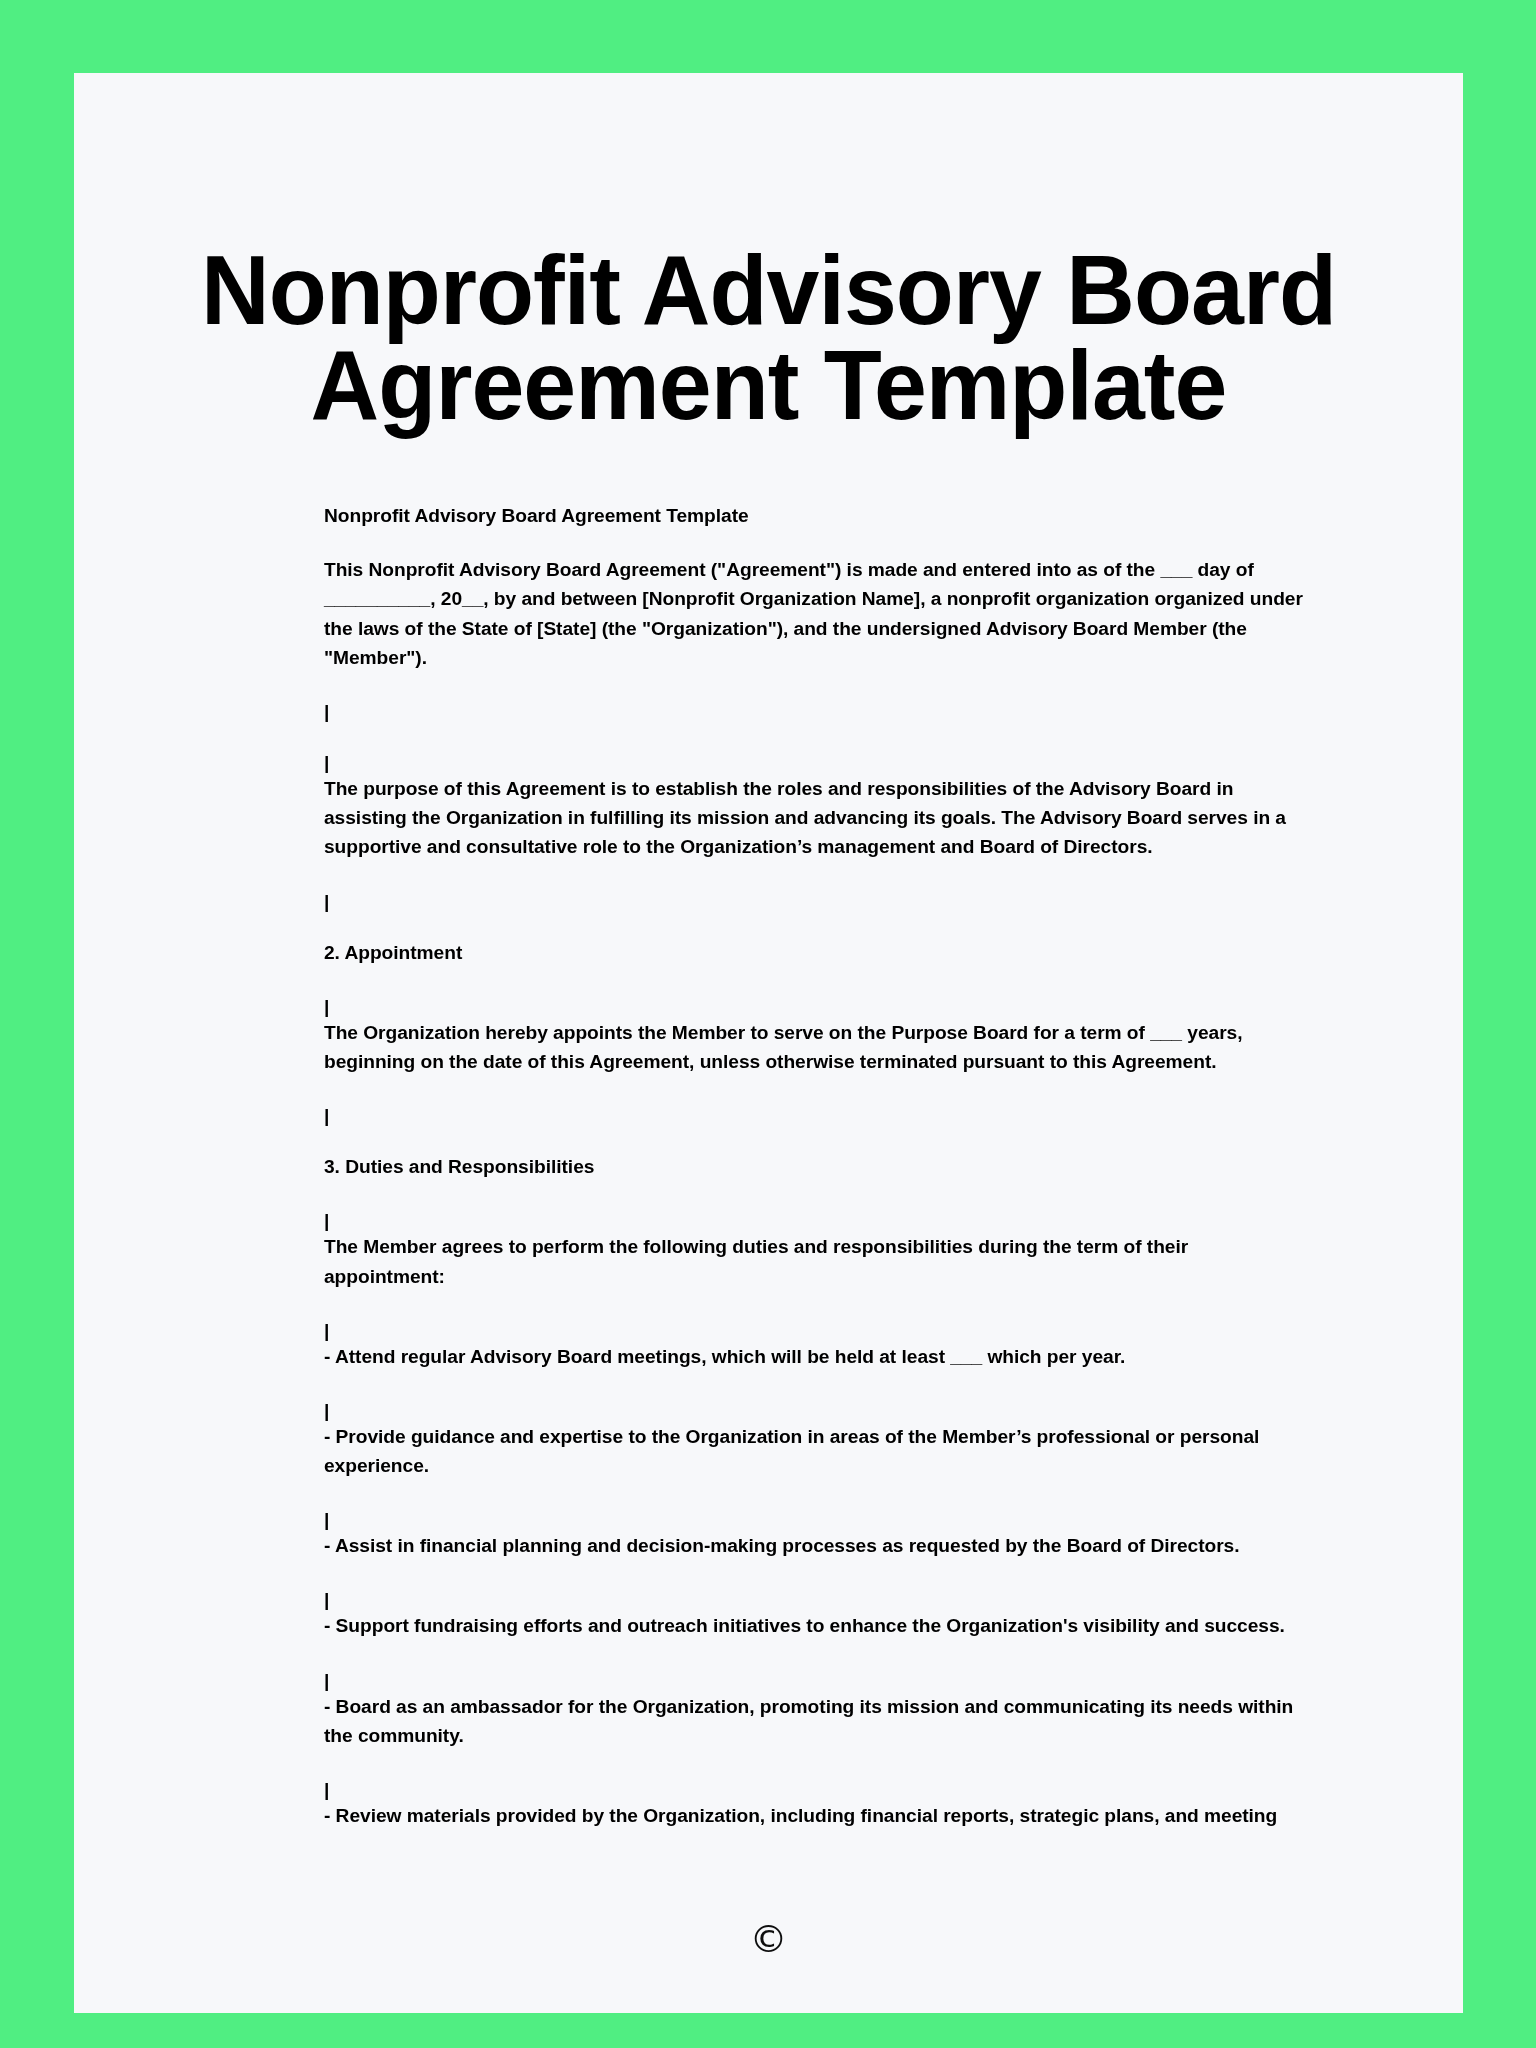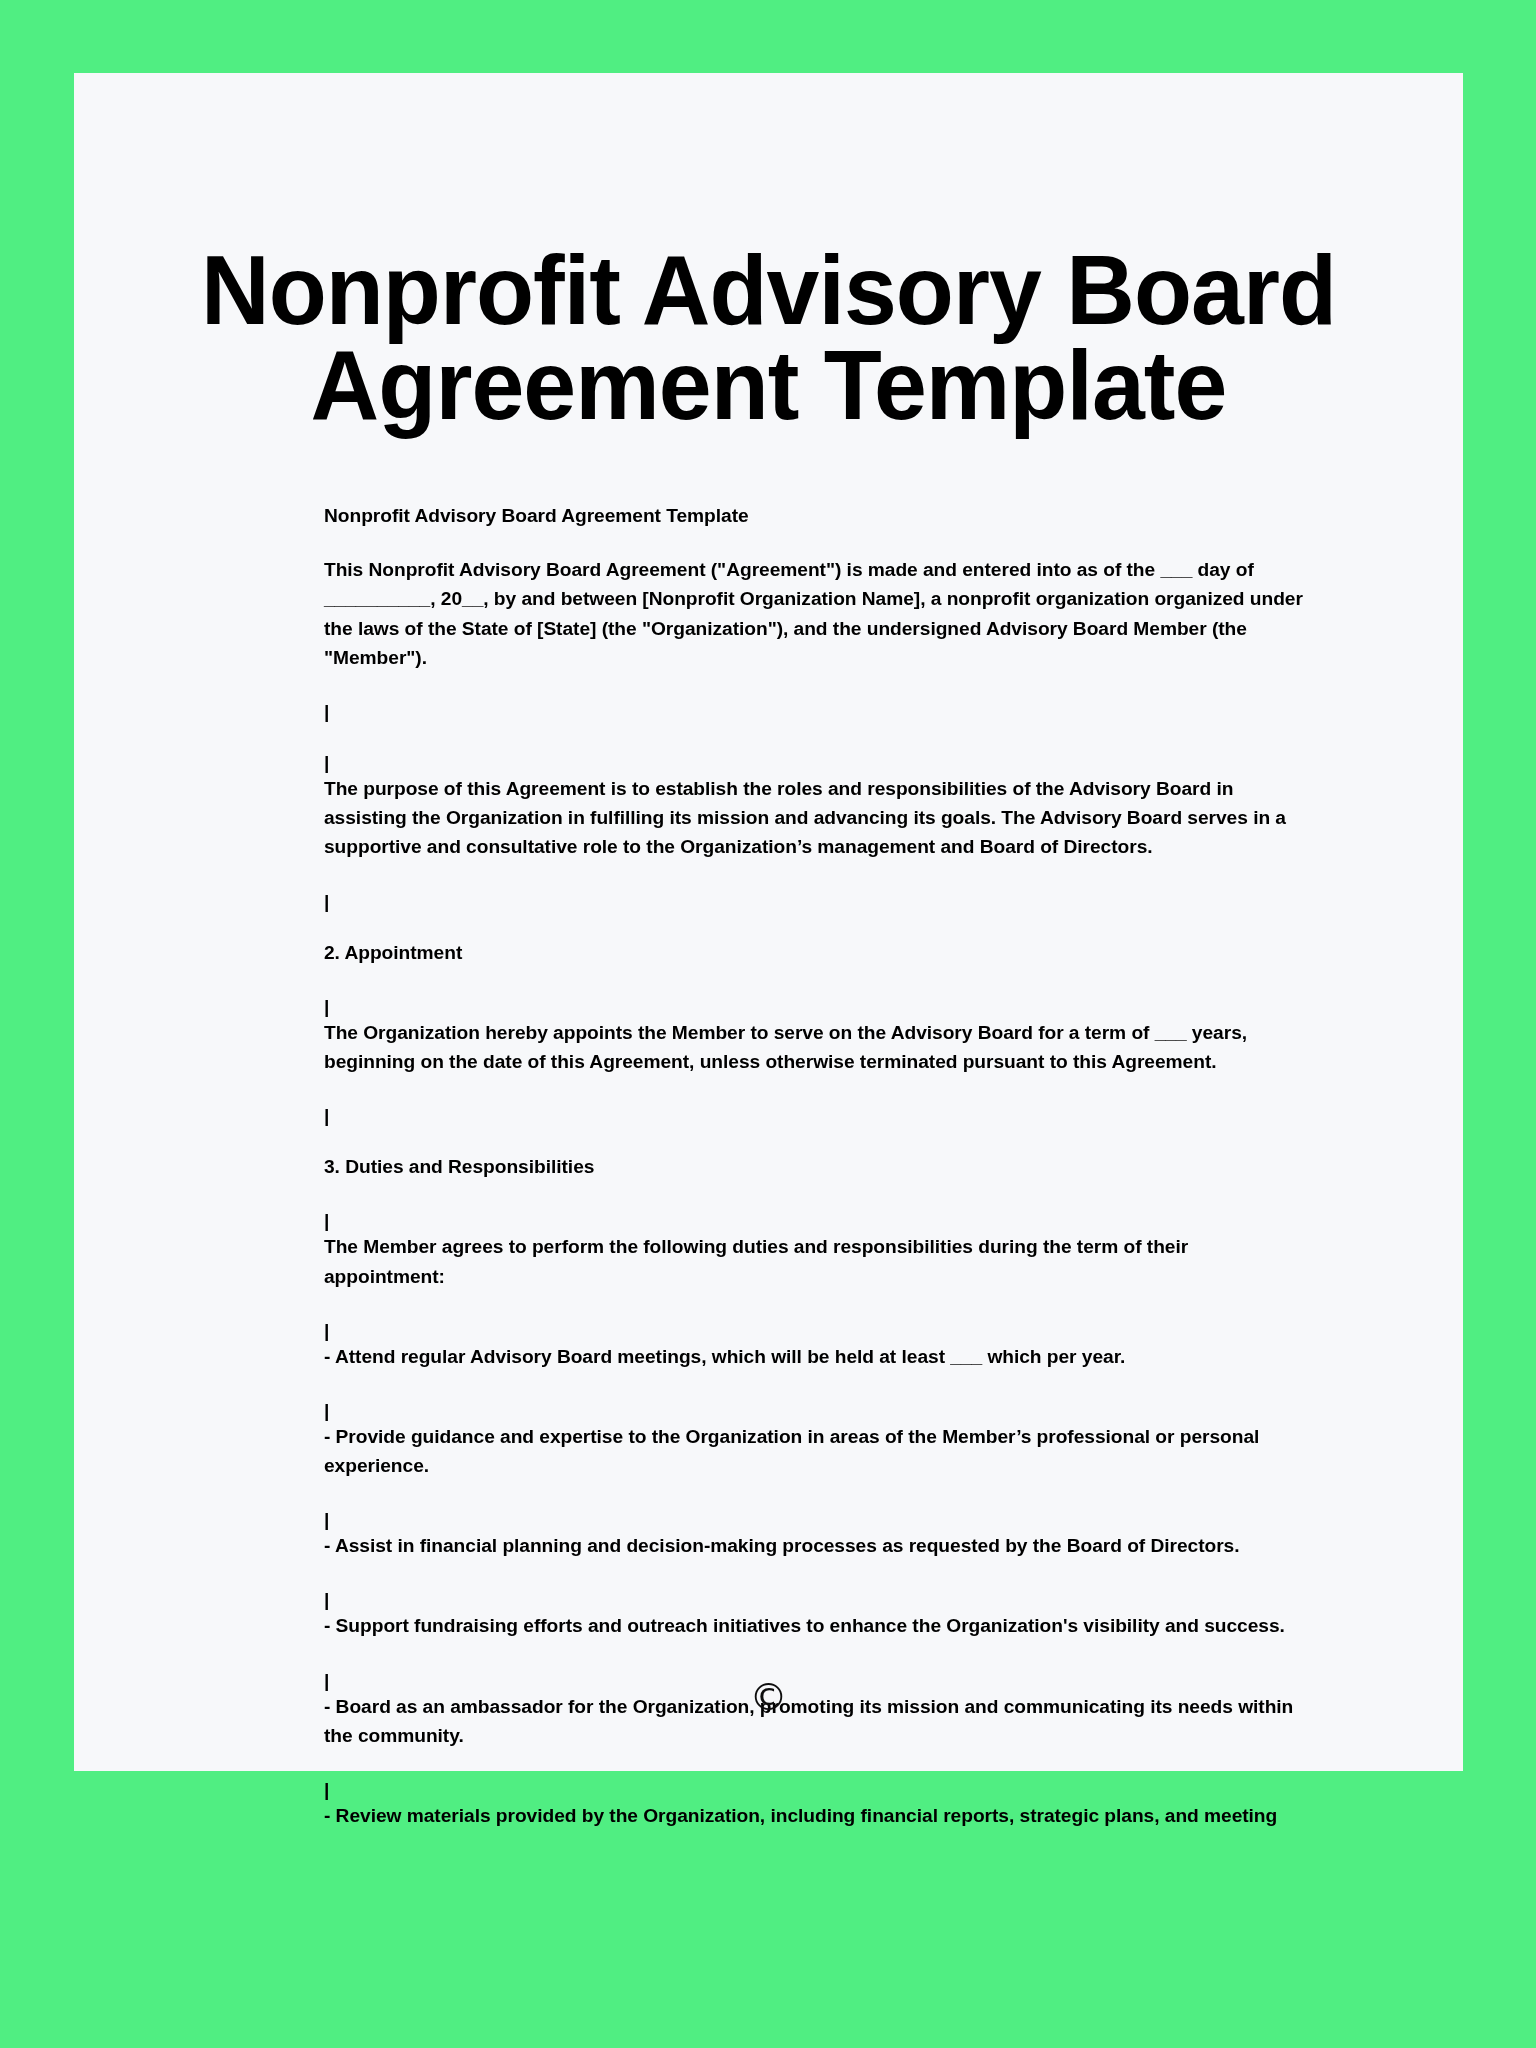--- a/index.html
+++ b/index.html
@@ -12,21 +12,21 @@
     background: #50ee82;
     font-family: "Liberation Sans", sans-serif;
     overflow: hidden;
   }
 
   .page-sheet {
     position: absolute;
     left: 74px;
     top: 73px;
     width: 1389px;
-    height: 1698px;
+    height: 1940px;
     background: #f7f8fa;
     box-sizing: border-box;
   }
 
   .doc-title {
     margin: 0;
     padding: 170px 90px 0 90px;
     font-family: "Liberation Sans Narrow", "Liberation Sans", sans-serif;
     font-size: 98px;
     line-height: 0.97;
@@ -100,21 +100,21 @@
 
 
     <p class="pilcrow-line tight">|</p>
     <p class="blk">The purpose of this Agreement is to establish the roles and responsibilities of the Advisory Board in assisting the Organization in fulfilling its mission and advancing its goals. The Advisory Board serves in a supportive and consultative role to the Organization’s management and Board of Directors.</p>
 
     <p class="pilcrow-line blk">|</p>
 
     <p class="blk">2. Appointment</p>
 
     <p class="pilcrow-line tight">|</p>
-    <p class="blk">The Organization hereby appoints the Member to serve on the Advisory Board for a term of ___ years, beginning on the date of this Agreement, unless otherwise terminated pursuant to this Agreement.</p>
+    <p class="blk">The Organization hereby appoints the Member to serve on the Purpose Board for a term of ___ years, beginning on the date of this Agreement, unless otherwise terminated pursuant to this Agreement.</p>
 
     <p class="pilcrow-line blk">|</p>
 
     <p class="blk">3. Duties and Responsibilities</p>
 
     <p class="pilcrow-line tight">|</p>
     <p class="blk">The Member agrees to perform the following duties and responsibilities during the term of their appointment:</p>
 
     <p class="pilcrow-line tight">|</p>
     <p class="blk">- Attend regular Advisory Board meetings, which will be held at least ___ which per year.</p>

